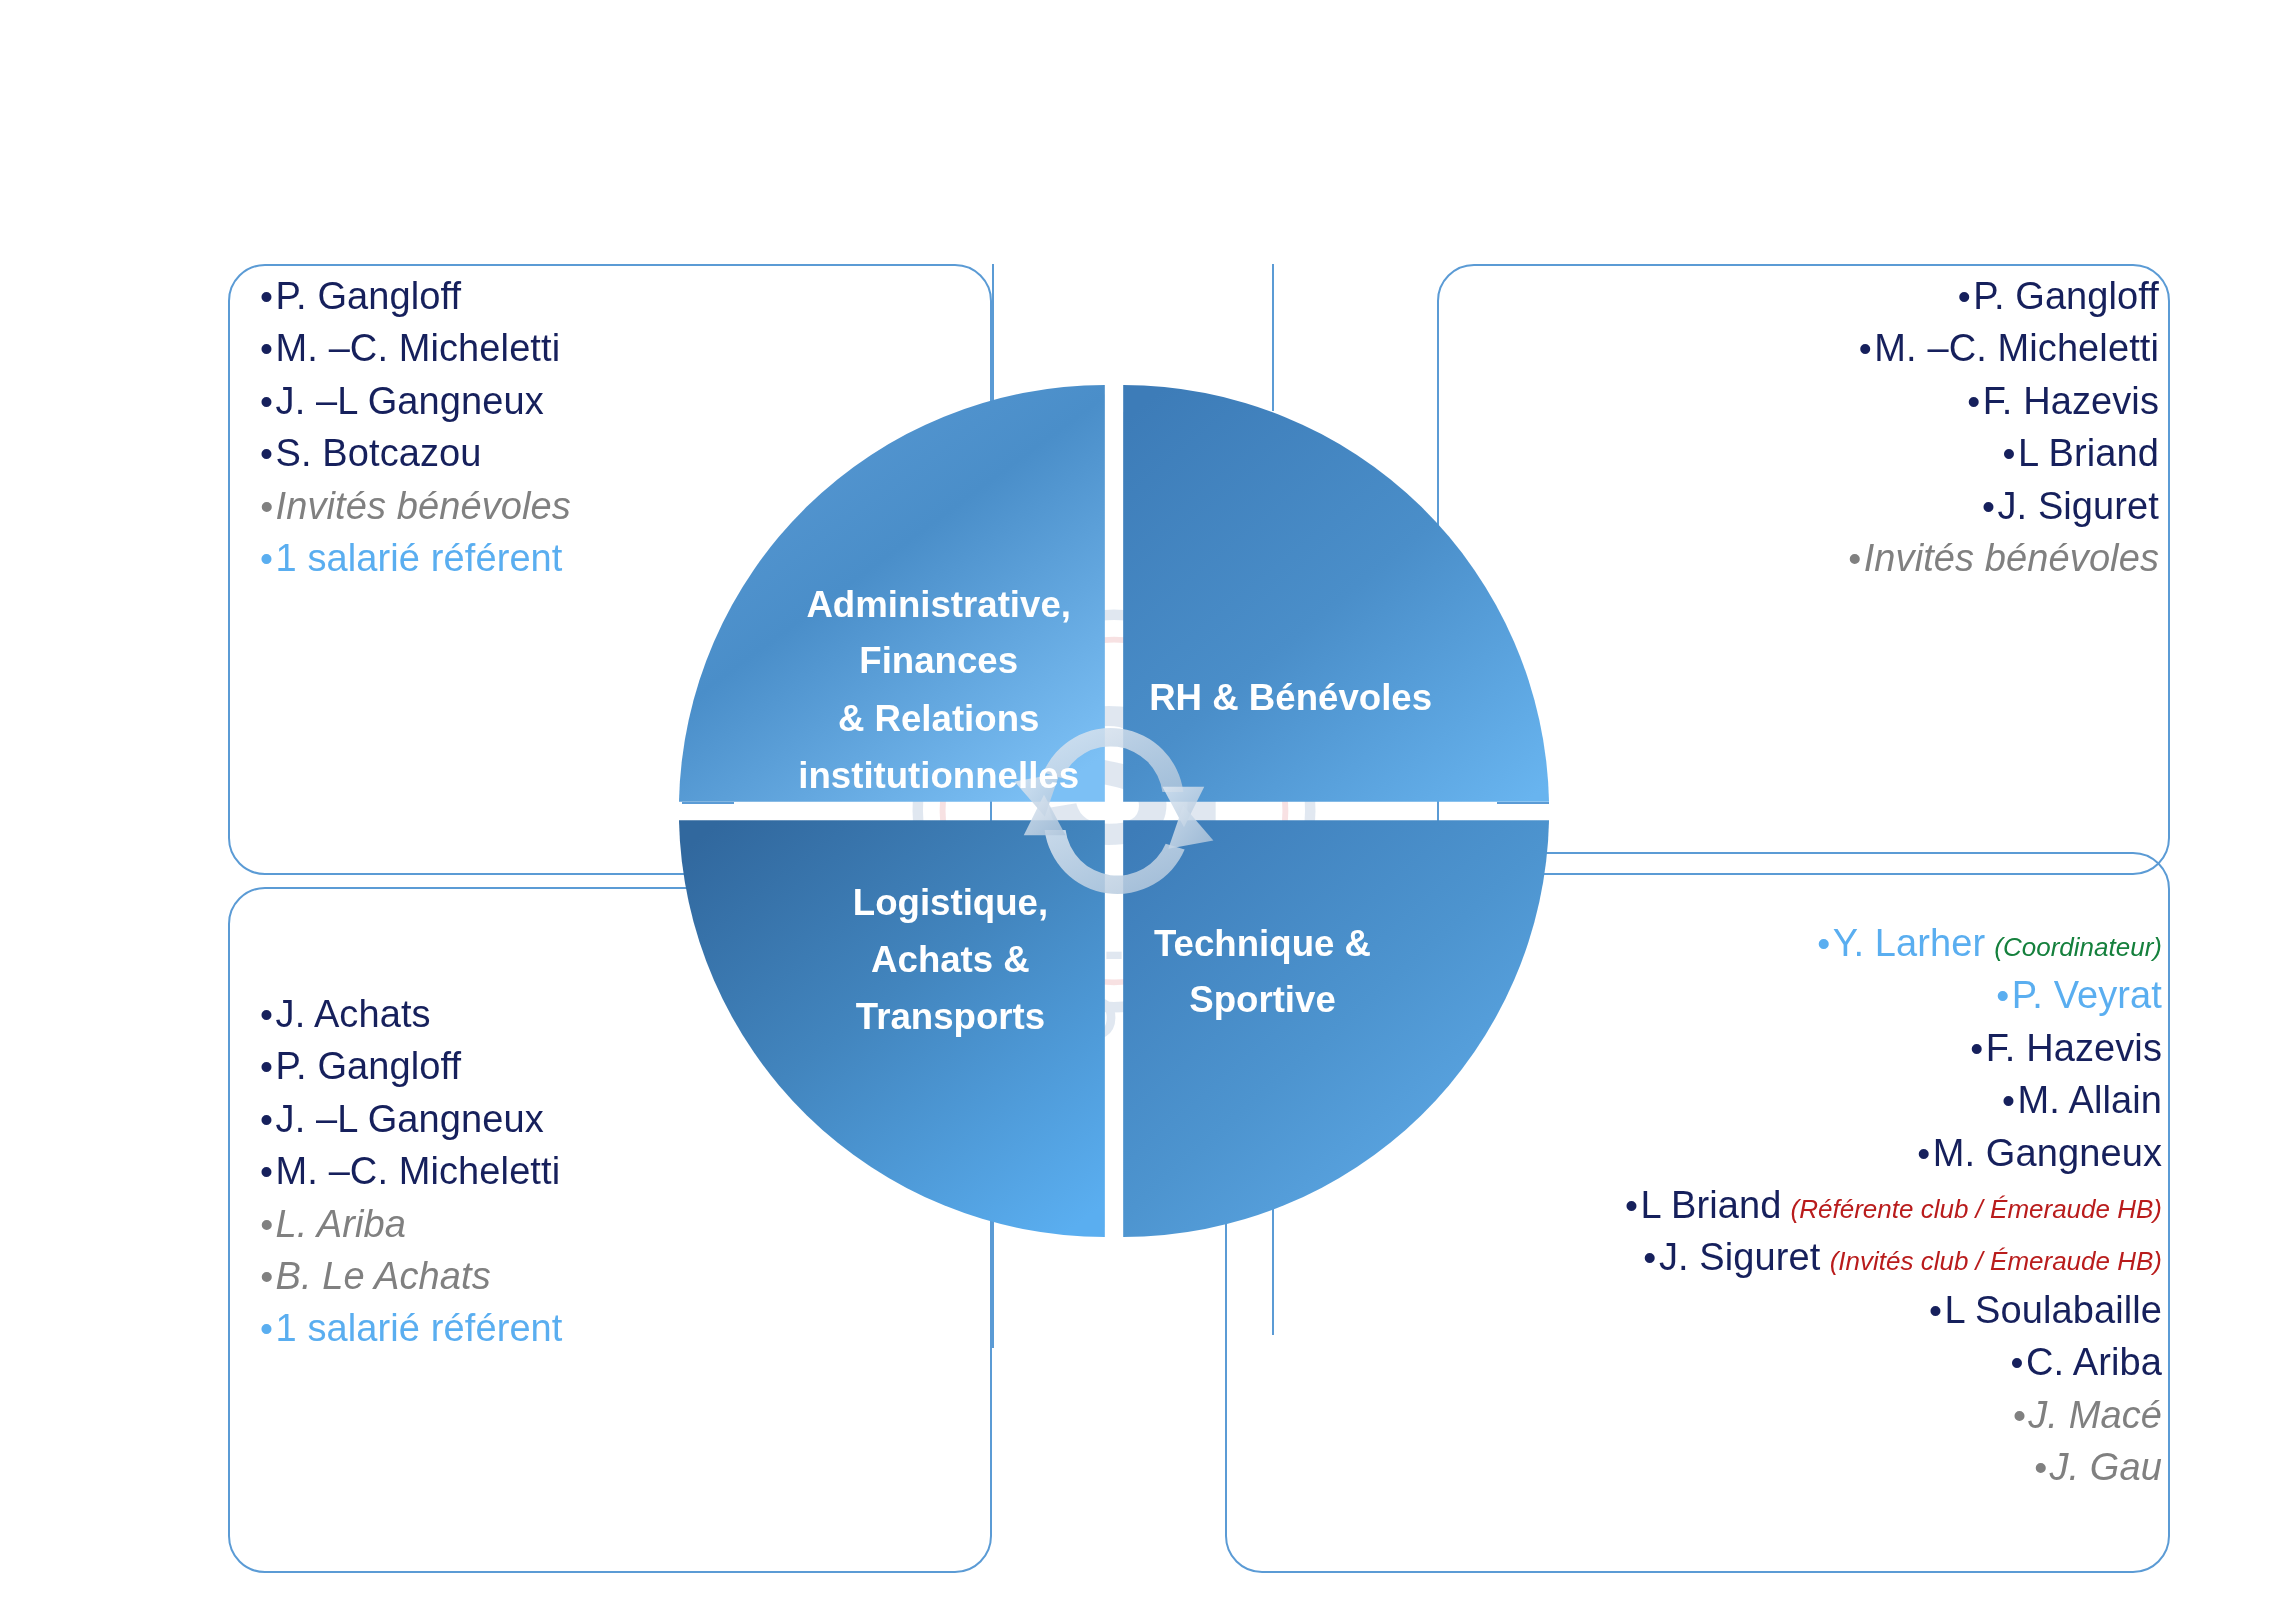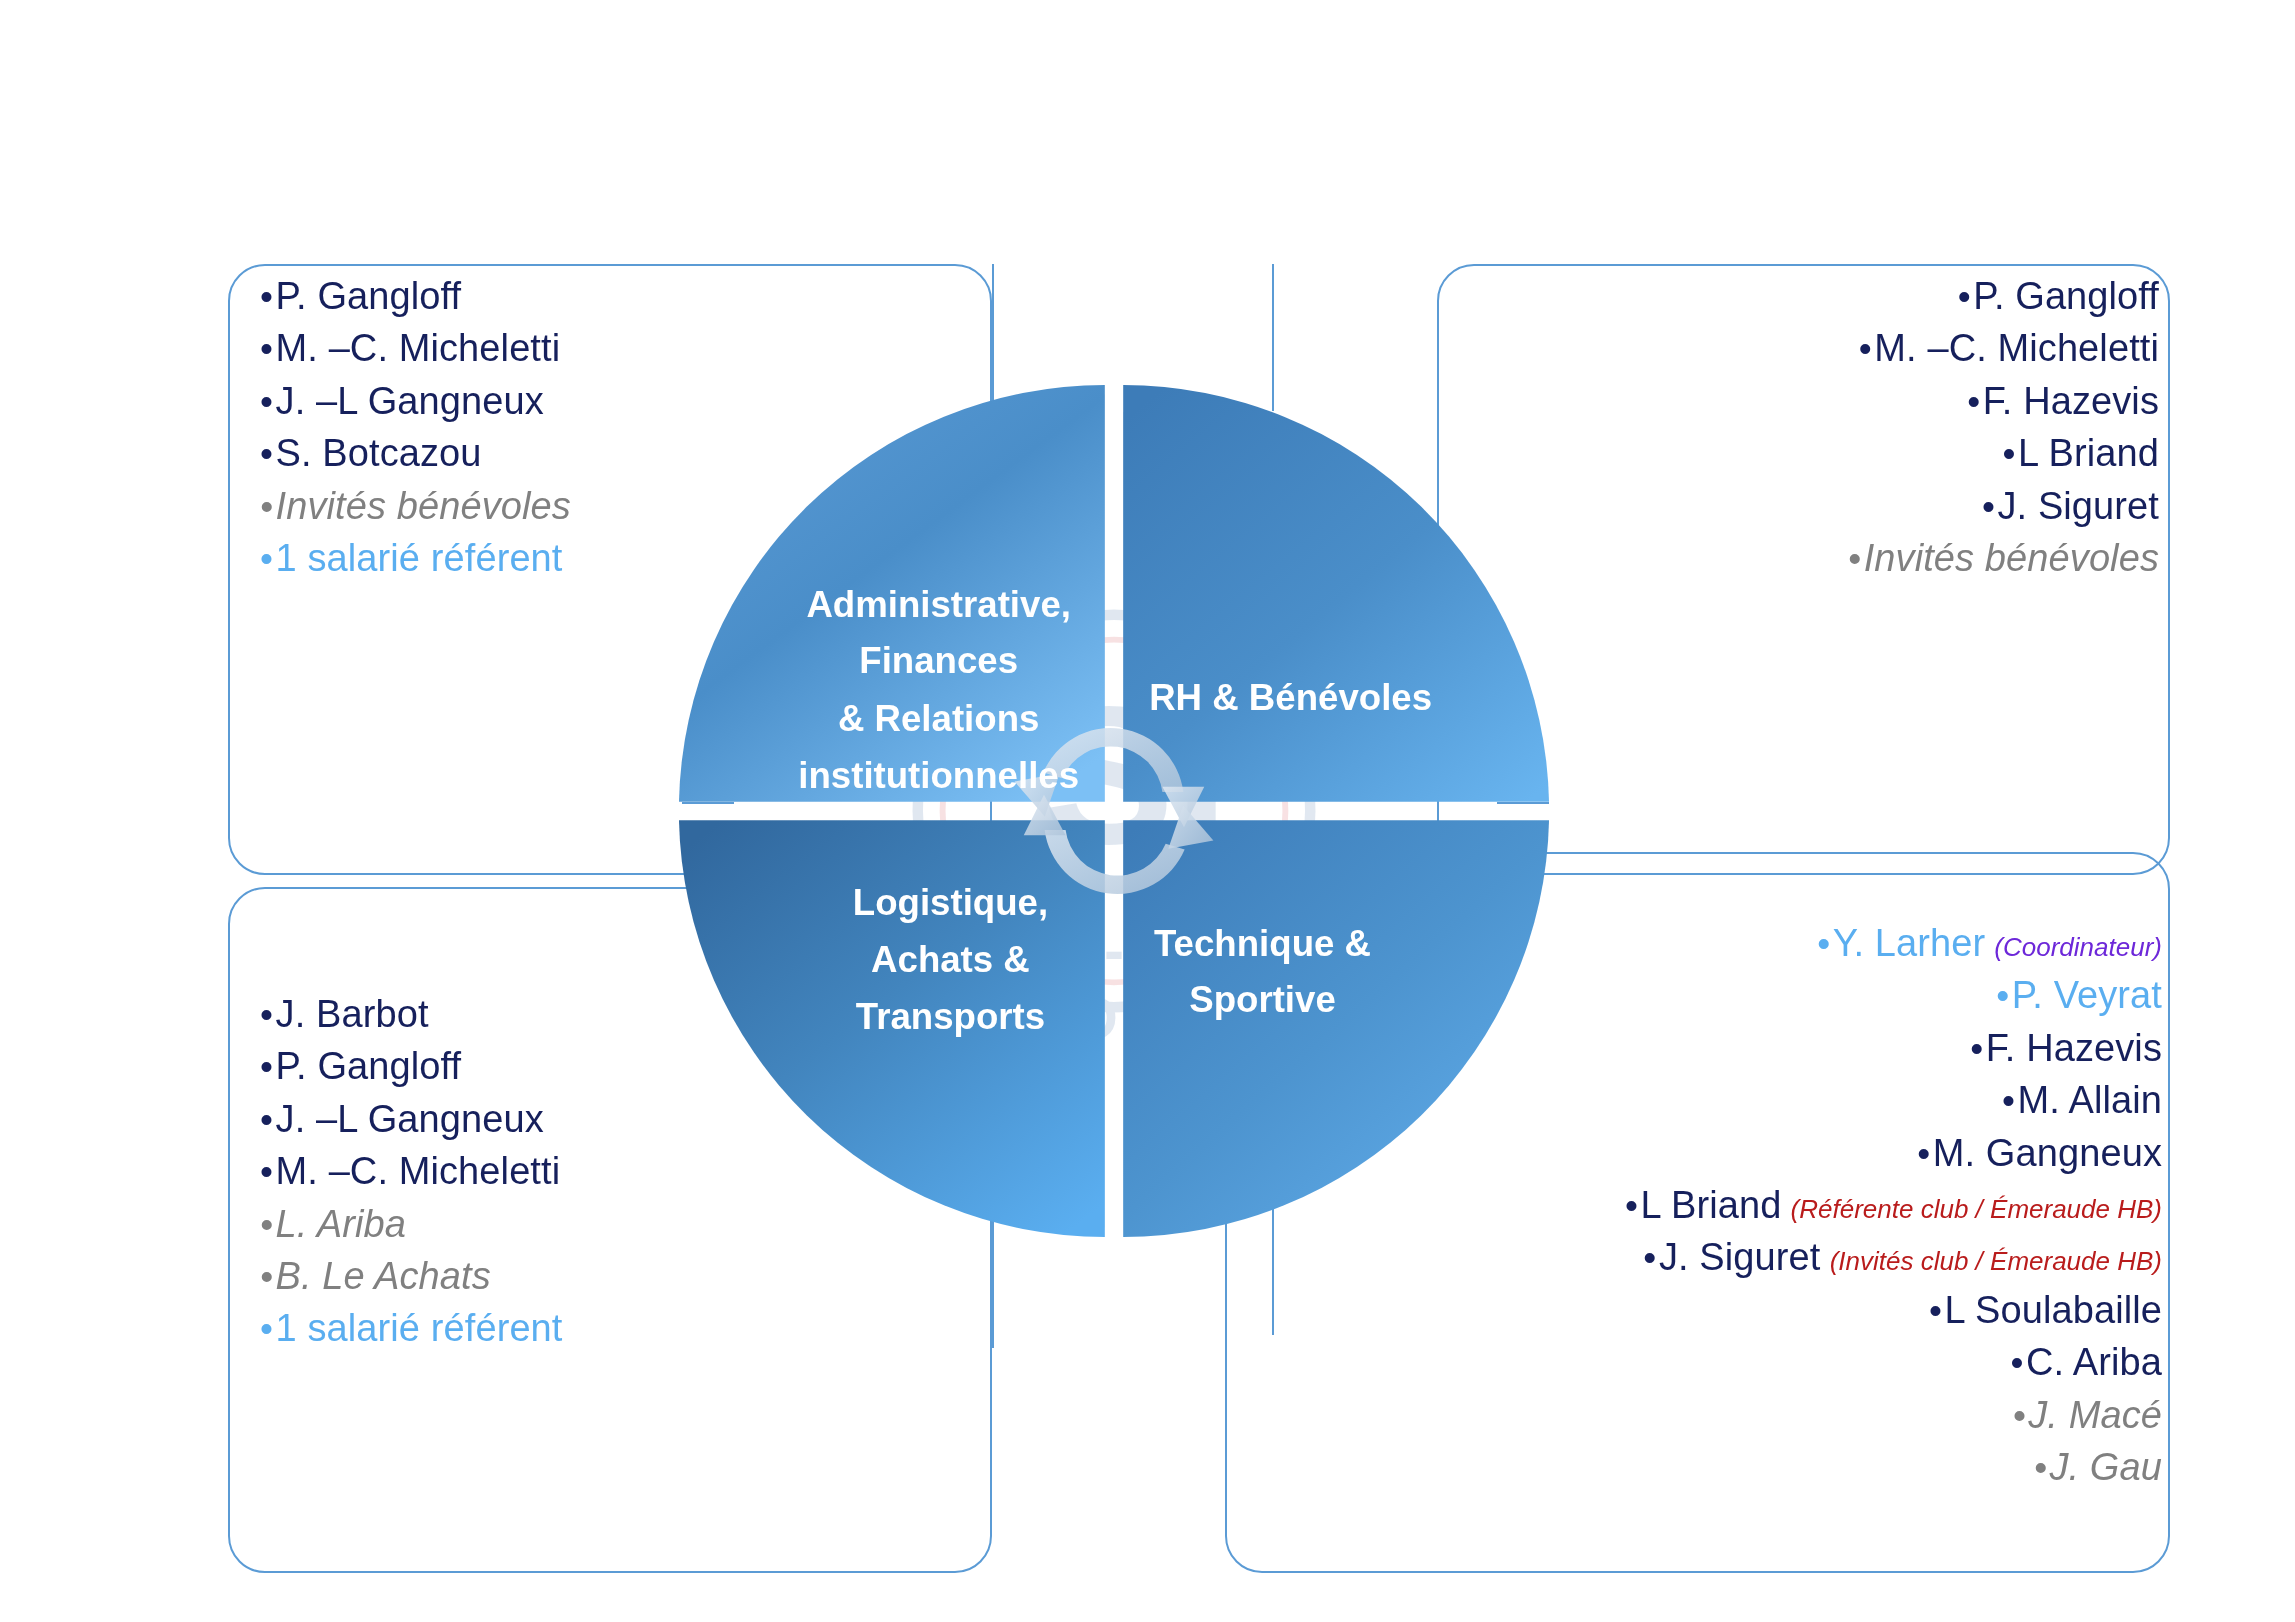--- a/index.html
+++ b/index.html
@@ -22,21 +22,21 @@
   .li .bul{font-size:37px;line-height:1;margin-right:2.6px;}
   .li .nm{letter-spacing:0.1px;text-align:right;}
   .li .role{font-size:26px;font-style:italic;margin-left:9.2px;}
 
   
   .li.dark .bul,.li.dark .nm{color:#16205c;}
   .li.grey .bul,.li.grey .nm{color:#808080;font-style:italic;}
   .li.blue .bul,.li.blue .nm{color:#5aaef0;}
   .li.blue .nm{font-style:normal;}
   .li.teal .role{color:#b91c1c;}
-  .li.blue .role{color:#6d28d9;}
+  .li.blue .role{color:#15803d;}
 
   #list-admin{left:260px; top:277px; width:720px;}
   #list-rh   {left:1433px;top:277px; width:726px;}
   #list-logi {left:260px; top:995px;width:720px;}
   #list-tech {left:1243px;top:924px;width:919px;}
 
   
   #wheel{position:absolute;left:677px;top:385px;width:874px;height:852px;z-index:4;}
   #wheel svg{display:block;width:100%;height:100%;}
 
@@ -181,21 +181,21 @@
       <span class="nm">J.  Siguret</span>
     </div>
     <div class="li grey">
       <span class="bul">•</span>
       <span class="nm">Invités bénévoles</span>
     </div>
   </div>
 <div class="list" id="list-logi">
     <div class="li dark">
       <span class="bul">•</span>
-      <span class="nm">J.  Barbot</span>
+      <span class="nm">J.  Achats</span>
     </div>
     <div class="li dark">
       <span class="bul">•</span>
       <span class="nm">P.  Gangloff</span>
     </div>
     <div class="li dark">
       <span class="bul">•</span>
       <span class="nm">J. –L   Gangneux</span>
     </div>
     <div class="li dark">

